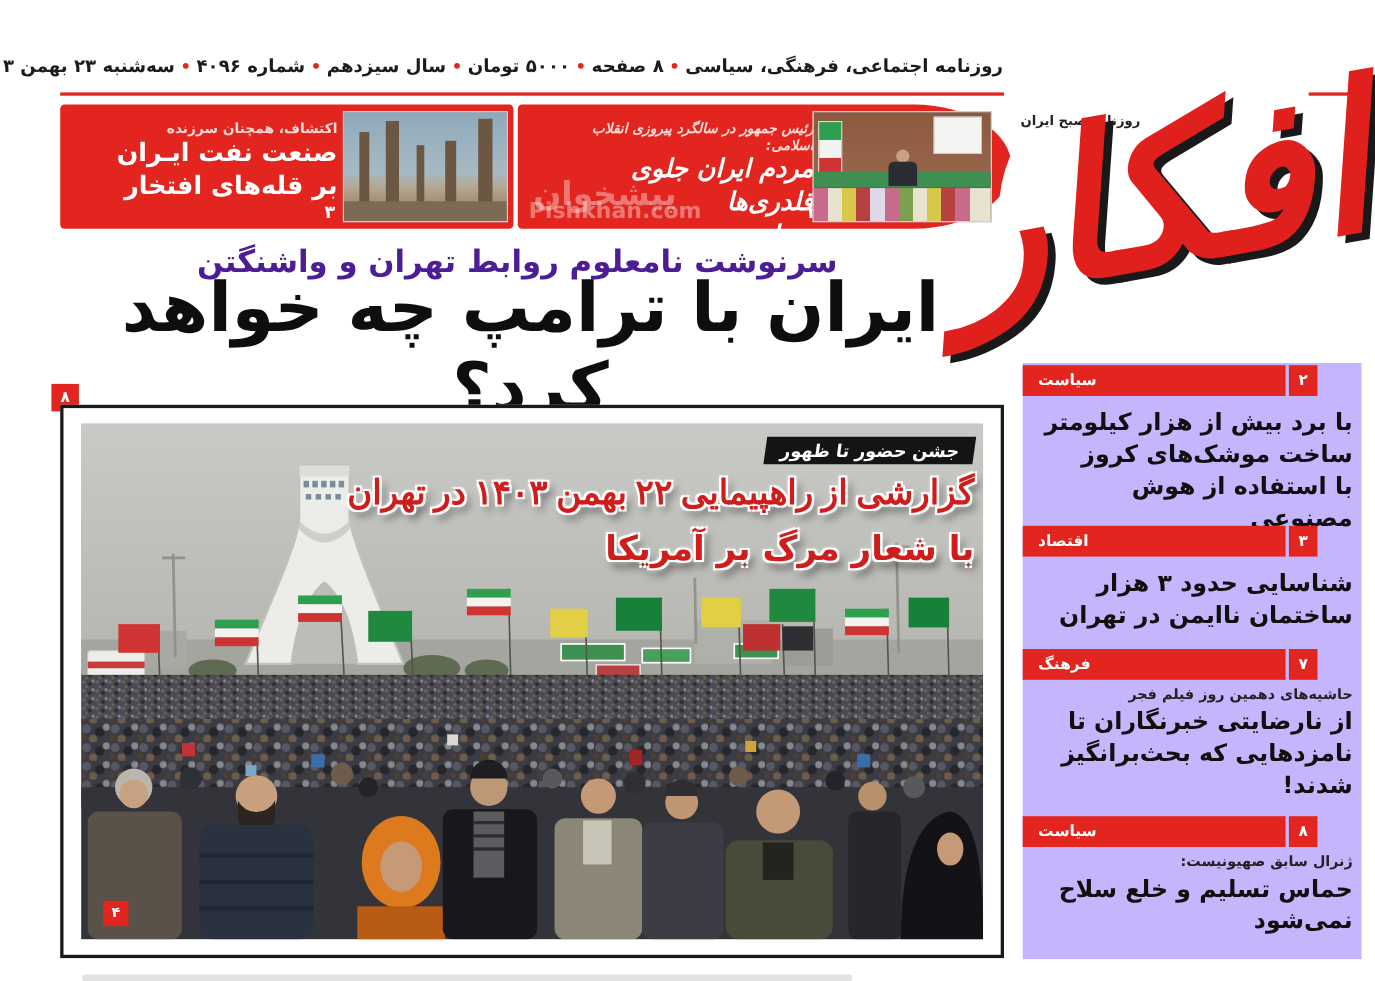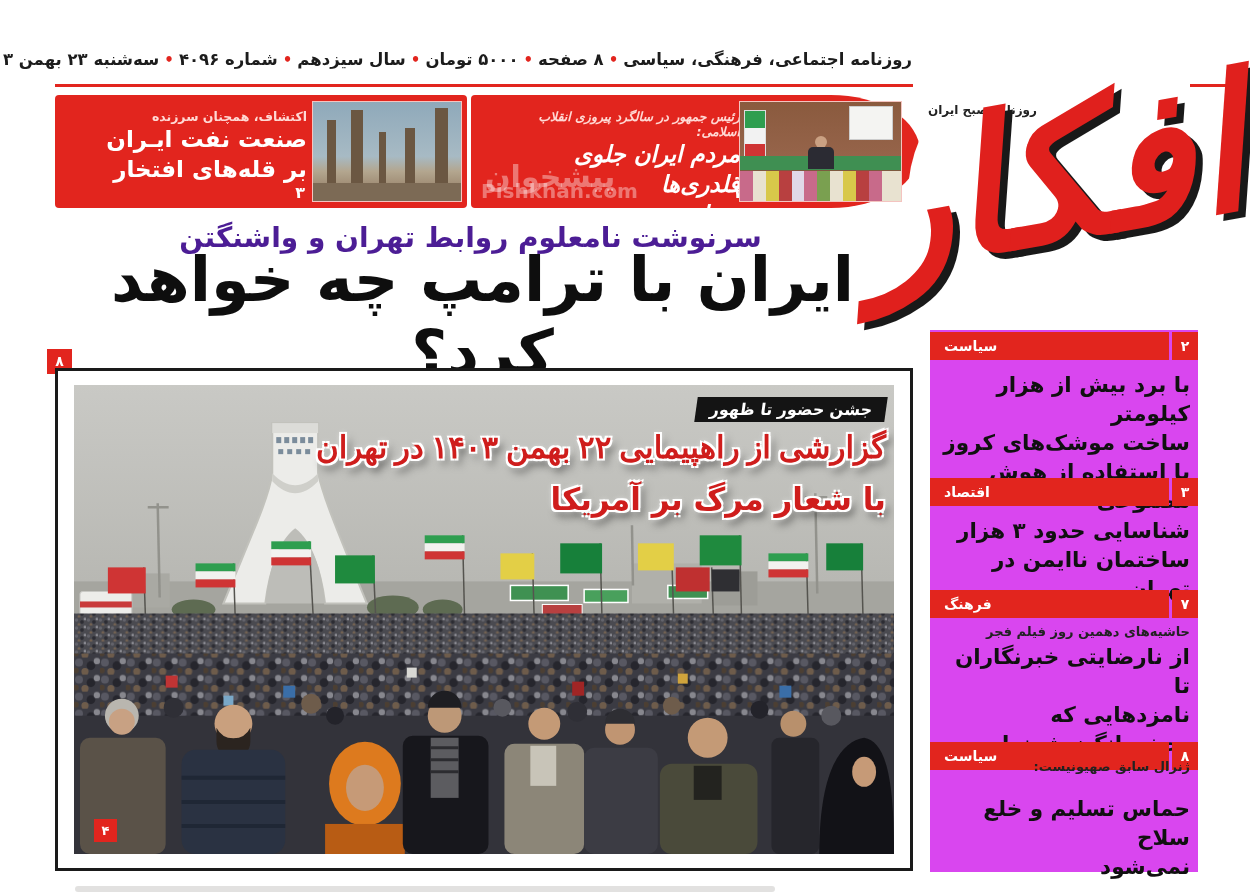--- a/index.html
+++ b/index.html
@@ -69,21 +69,21 @@
   #photo-badge { top:12px; right:8px; background:#141414; color:#fff; direction:rtl;
                  font-size:16px; font-weight:bold; padding:3px 14px; transform:skewX(-8deg); }
   .caption-red { direction:rtl; text-align:right; font-weight:bold; color:#cf1d1c;
       text-shadow:-2px -2px 0 #fff, 2px -2px 0 #fff, -2px 2px 0 #fff, 2px 2px 0 #fff,
                   0 0 6px #fff, 4px 6px 8px rgba(0,0,0,0.55); }
   #caption-1 { top:44px; right:8px; font-size:31px;font-family:Liberation Serif, serif; }
   #caption-2 { top:96px; right:8px; font-size:31px; }
   #photo-chip { left:20px; bottom:12px; width:23px; height:23px; font-size:13px; line-height:23px; position:absolute; }
 
   
-  #sidebar { left:930px; top:330px; width:268px; height:542px; background:#d946ef;text-decoration:underline; }
+  #sidebar { left:930px; top:330px; width:308px; height:542px; background:#c4b5fd;text-decoration:underline; }
   .sb-bar { position:absolute; left:0; width:268px; height:28px; direction:rtl; }
   .sb-bar .bar-label { position:absolute; left:0; top:0; width:239px; height:28px; background:#e2251e;
         color:#fff; font-size:14px; font-weight:bold; line-height:28px; padding-left:14px;
         direction:rtl; text-align:left; }
   .sb-bar .bar-num { position:absolute; right:0; top:0; width:26px; height:28px; background:#e2251e;
         color:#fff; font-size:14px; font-weight:bold; line-height:28px; text-align:center; }
   .sb-kicker { position:absolute; right:8px; direction:rtl; text-align:right;
                font-size:13px; font-weight:bold; color:#222; }
   .sb-headline { position:absolute; right:8px; left:6px; direction:rtl; text-align:right;
                  font-size:21.5px; font-weight:bold; color:#101010; line-height:29px; }
@@ -372,21 +372,21 @@
     <div class="sb-kicker" style="top:294px;">حاشیه‌های دهمین روز فیلم فجر</div>
     <div class="sb-headline" style="top:312px;">
       <div>از نارضایتی خبرنگاران تا</div>
       <div>نامزدهایی که بحث‌برانگیز شدند!</div>
     </div>
 
     <div class="sb-bar" style="top:412px;">
       <div class="bar-label">سیاست</div>
       <div class="bar-num">۸</div>
     </div>
-    <div class="sb-kicker" style="top:429px;margin-left:17px;">ژنرال سابق صهیونیست:</div>
+    <div class="sb-kicker" style="top:446px;margin-left:17px;">ژنرال سابق صهیونیست:</div>
     <div class="sb-headline" style="top:464px;">
       <div>حماس تسلیم و خلع سلاح</div>
       <div>نمی‌شود</div>
     </div>
   </div>
 
   <div class="abs" id="cutoff"></div>
 </div>
 
 </body></html>

